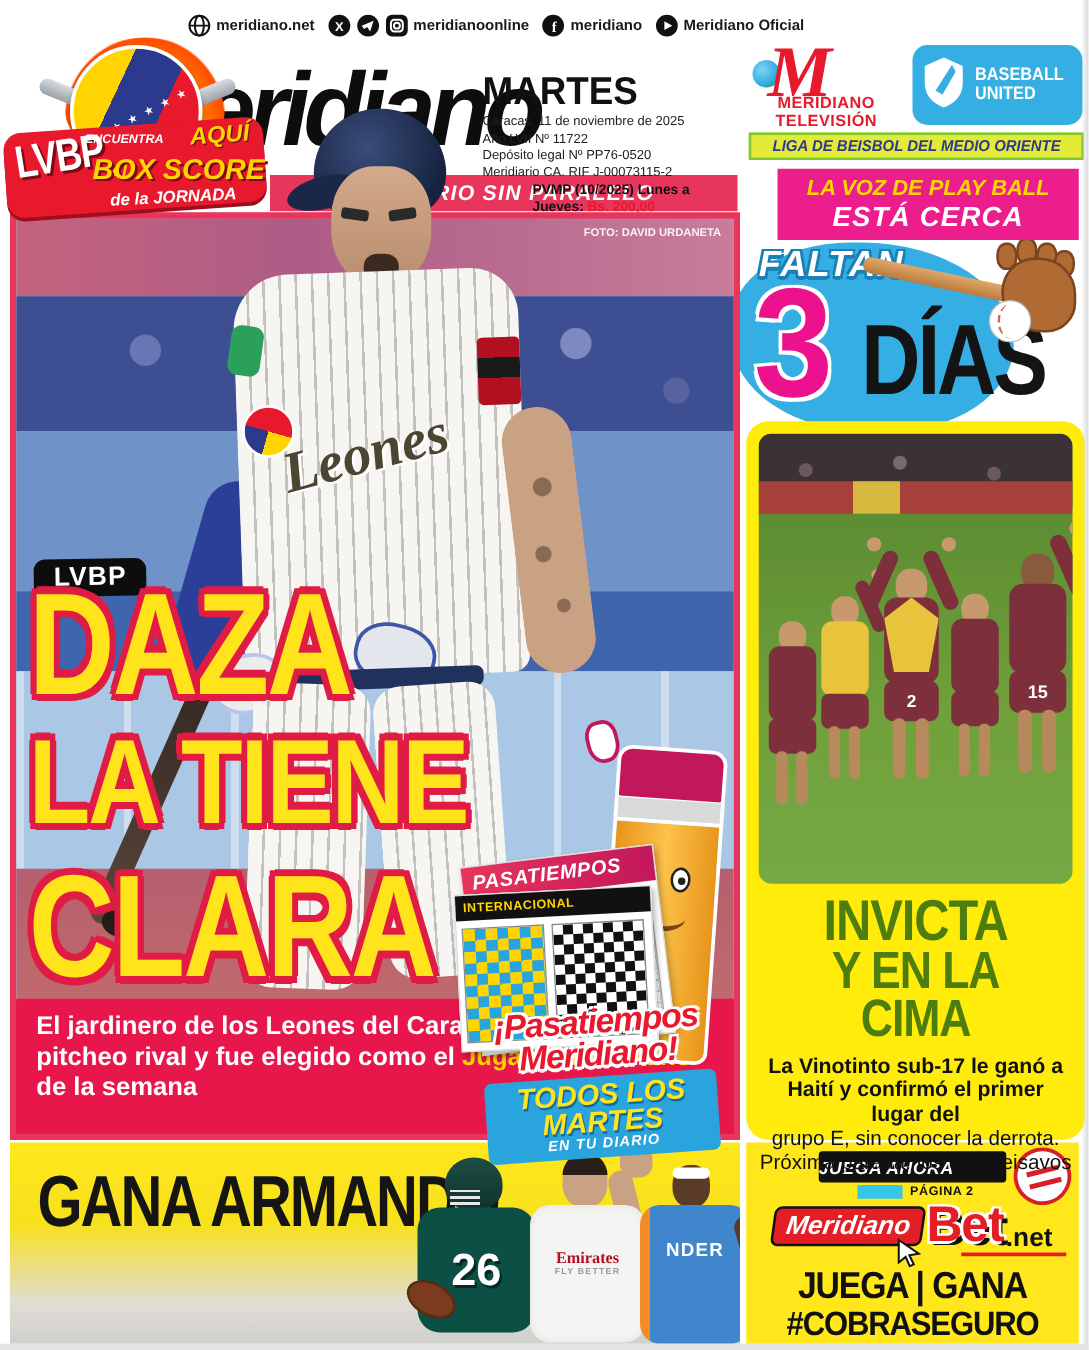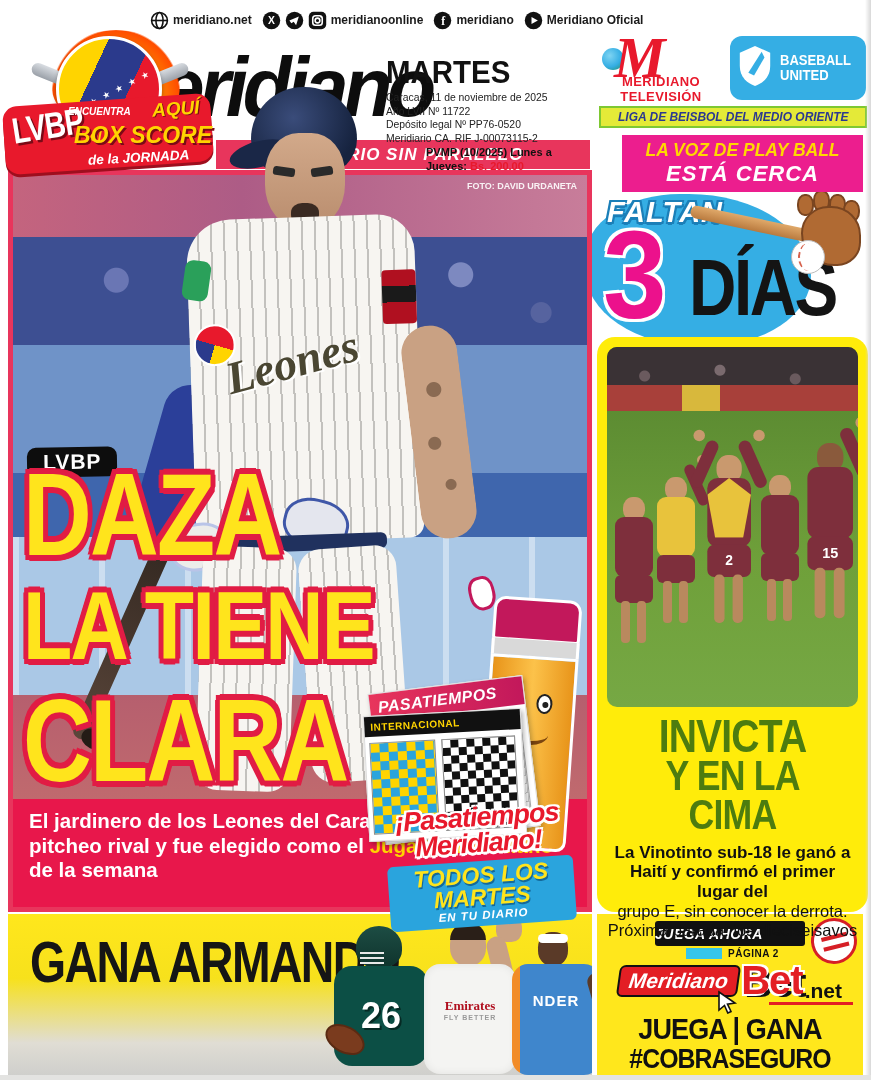--- a/index.html
+++ b/index.html
@@ -605,21 +605,21 @@
         <div class="rs-shorts">15</div>
         <div class="rs-legs"></div>
         <div class="rs-legs2"></div>
       </div>
     </div>
     <div class="rs-headline">
       <div class="rs-h1">INVICTA</div>
       <div class="rs-h2">Y EN LA CIMA</div>
     </div>
     <div class="rs-deck">
-      <span class="b">La Vinotinto sub-18 le ganó a Haití y confirmó el primer lugar del</span>
+      <span class="b">La Vinotinto sub-17 le ganó a Haití y confirmó el primer lugar del</span>
       <span class="r">grupo E, sin conocer la derrota. Próxima parada: los dieciseisavos</span>
     </div>
     <div class="rs-pagerow">
       <span class="page-swatch cyan"></span>
       <span class="page-label">PÁGINA 2</span>
     </div>
   </div>
 
   <div class="ad-left">
     <div class="ad-gana">GANA ARMANDO</div>

